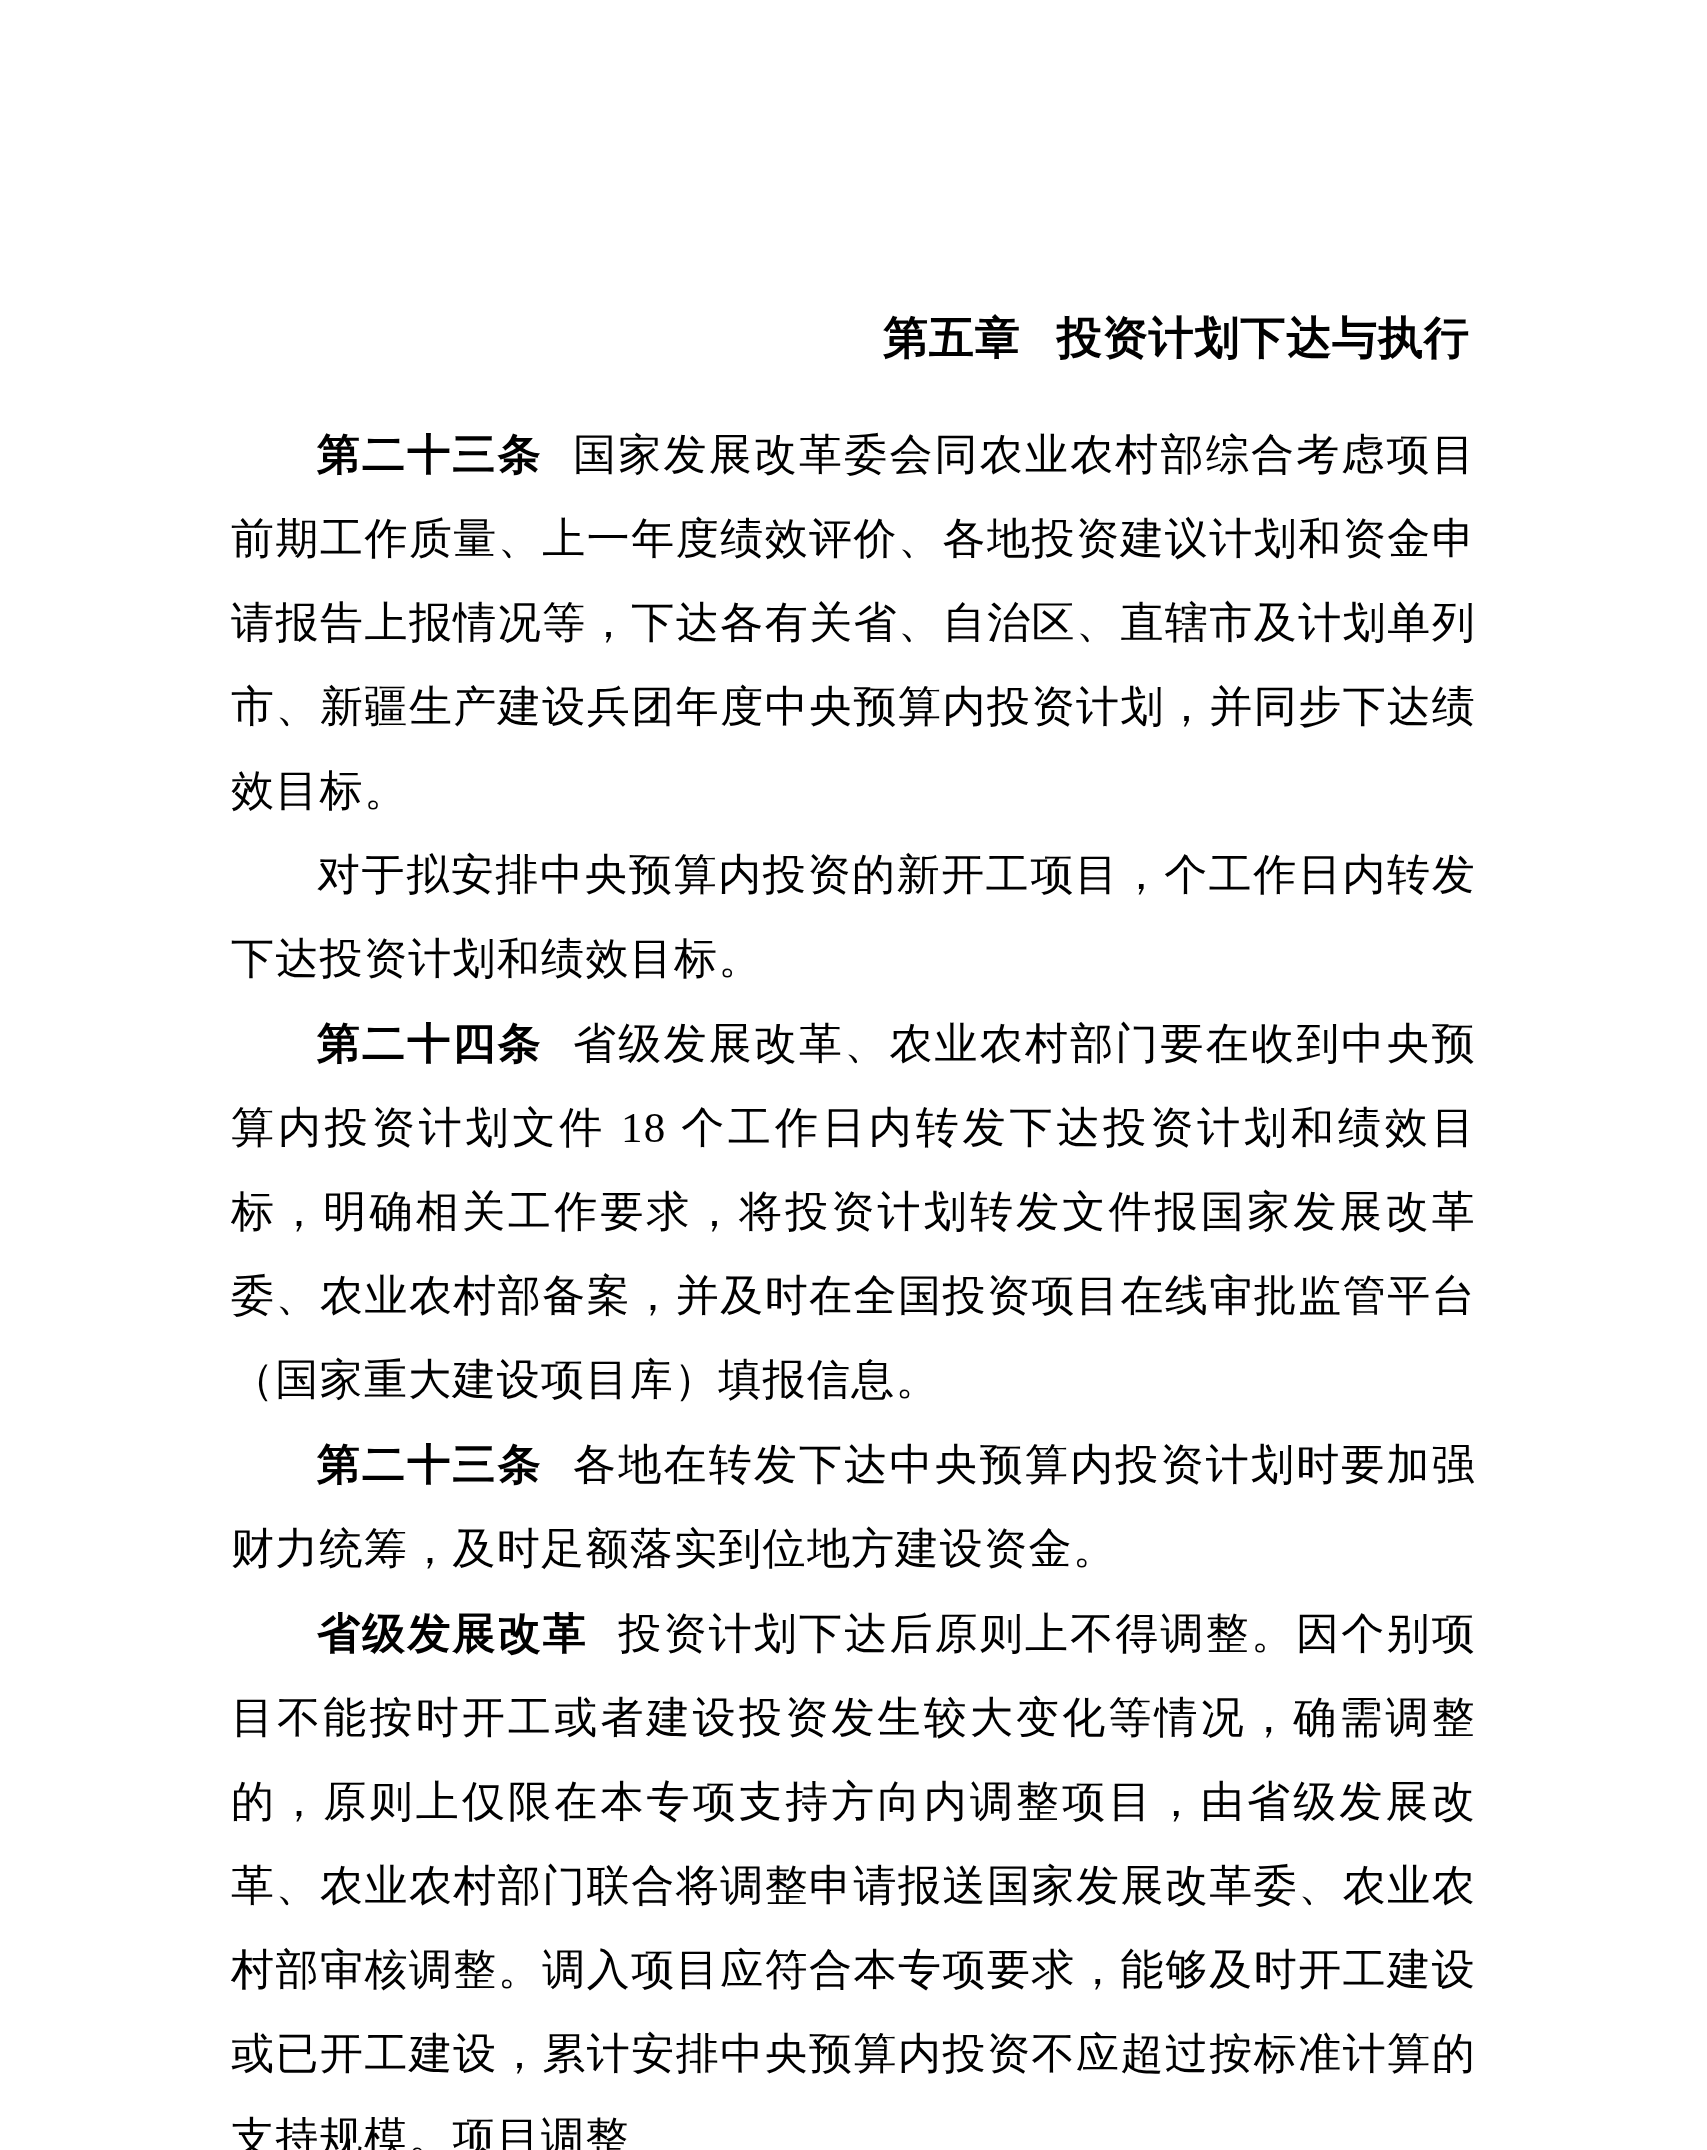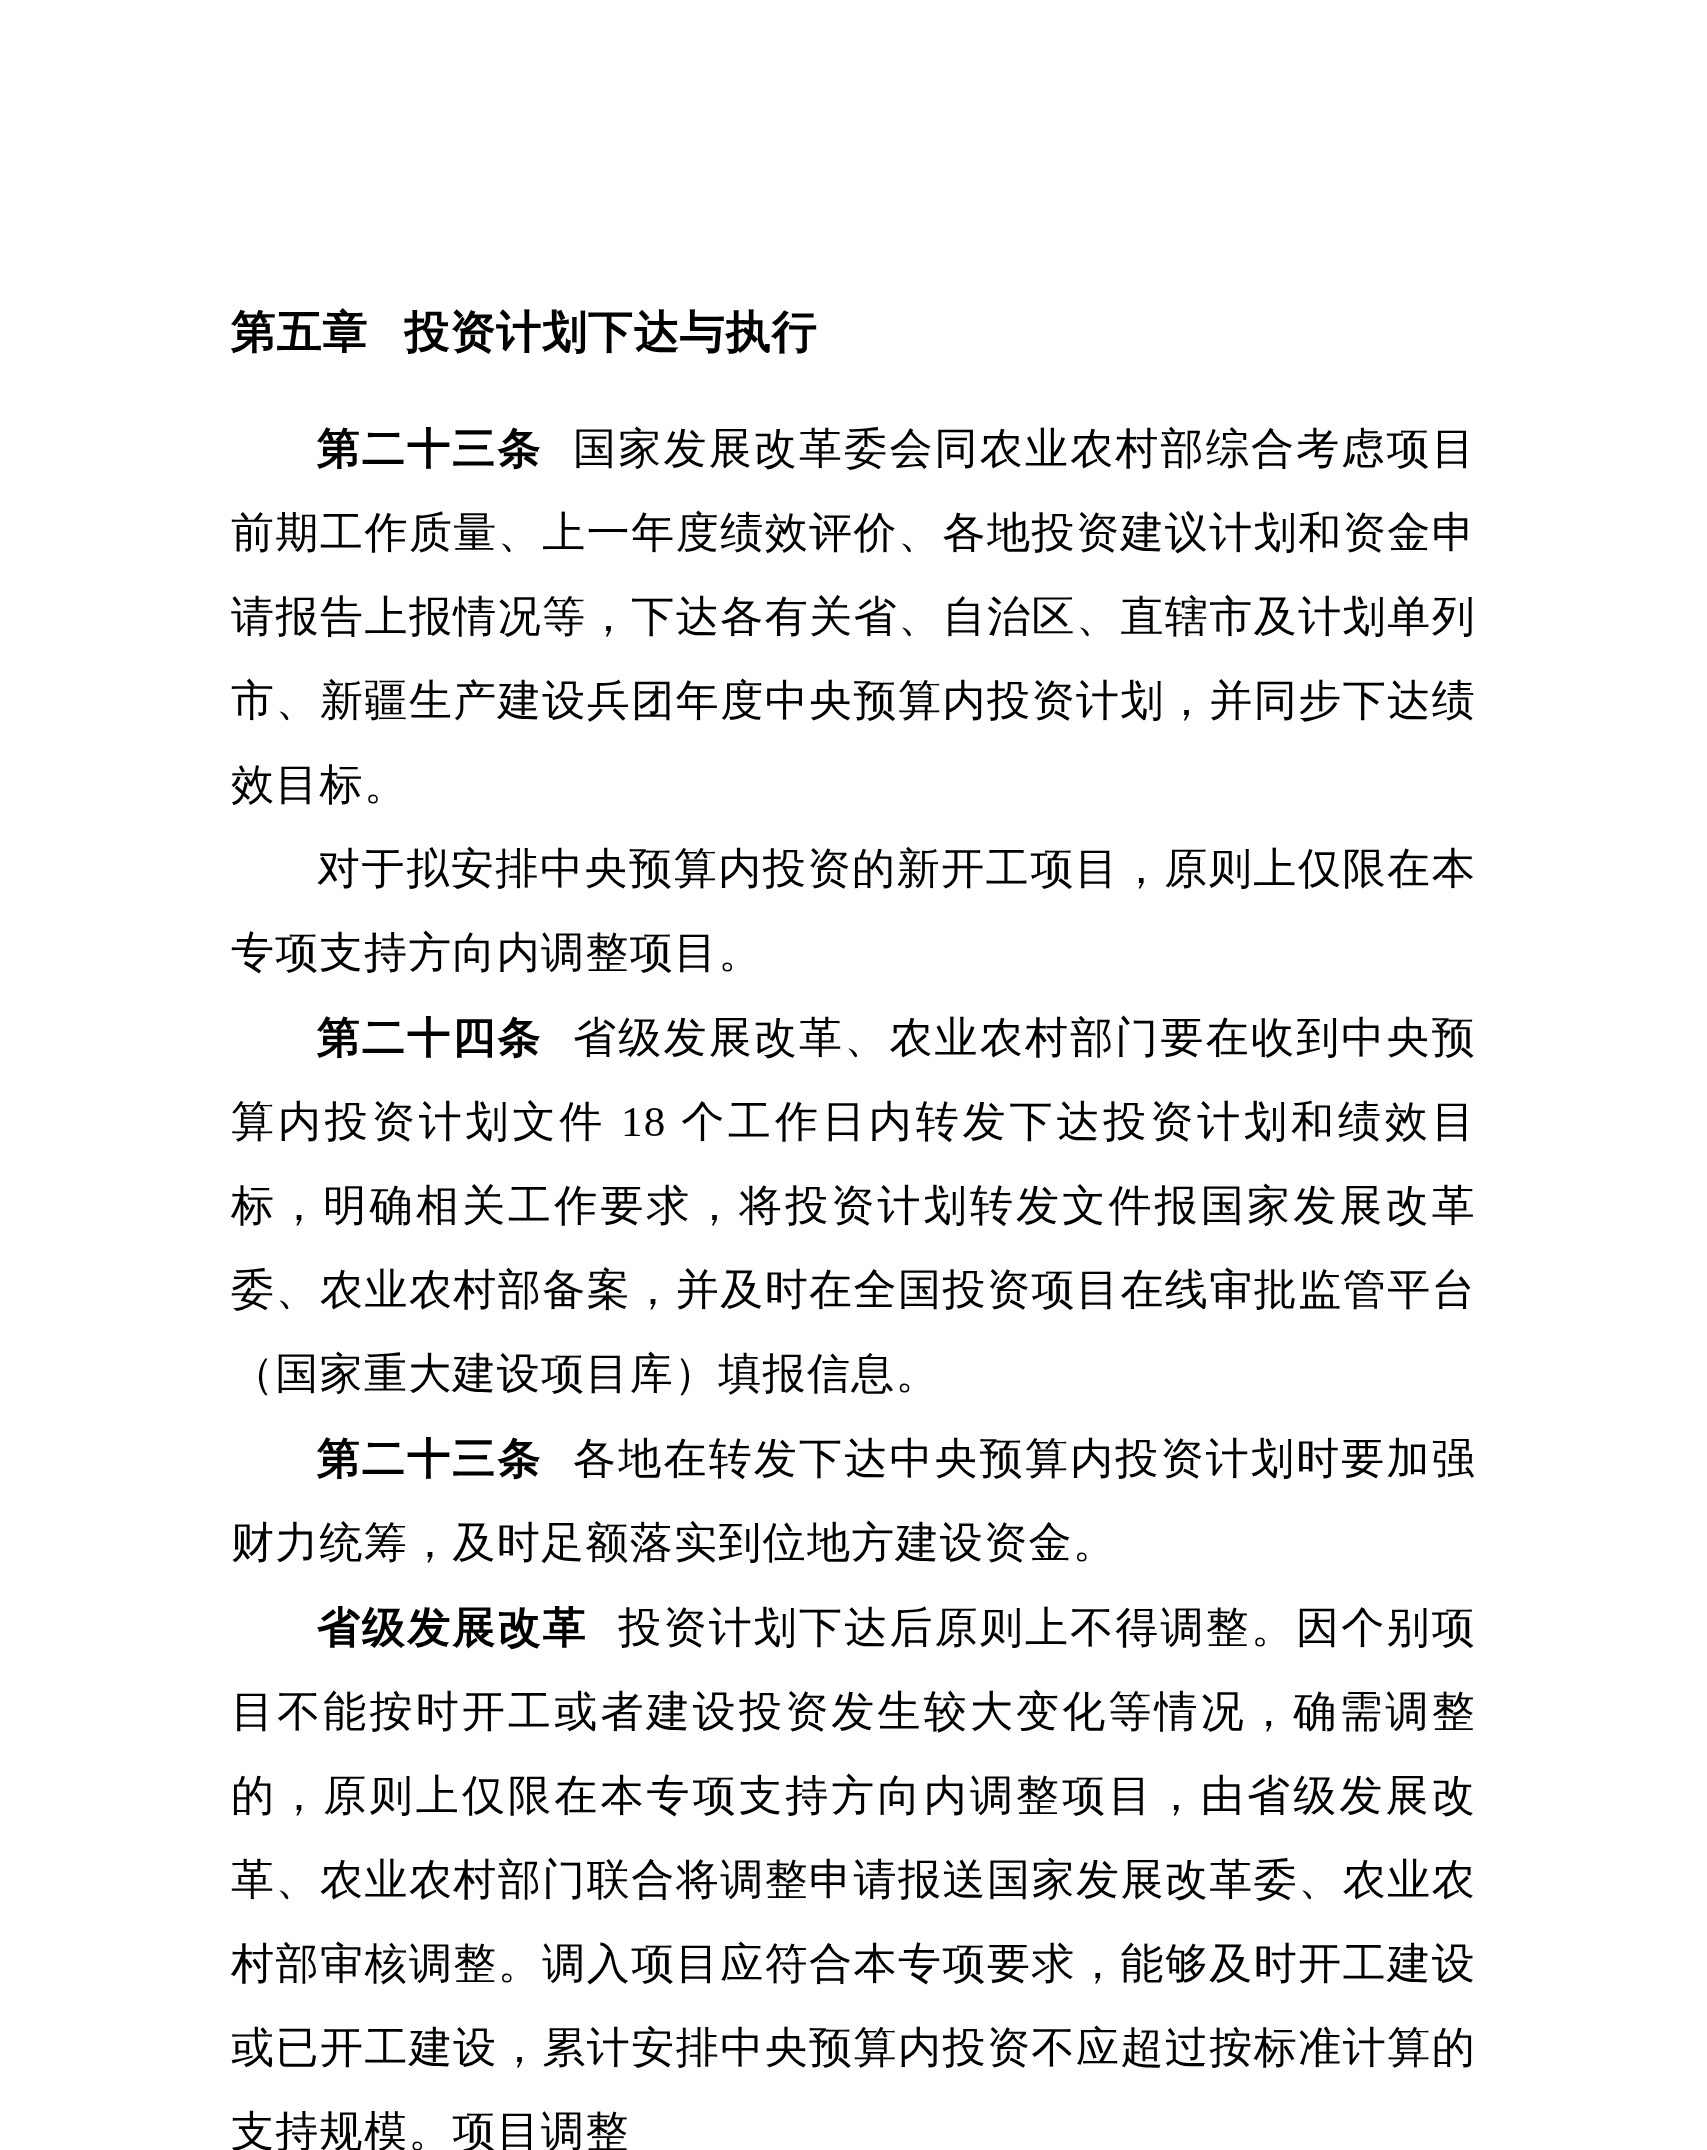--- a/index.html
+++ b/index.html
@@ -11,23 +11,23 @@
     position: relative;
     width: 1707px;
     height: 2414px;
     background: #ffffff;
     color: #000000;
     box-sizing: border-box;
     padding: 0 231px;
     overflow: hidden;
   }
   .chapter-title {
-    margin: 0;
+    margin: 6px;
     padding-top: 308px;
-    text-align: left;
+    text-align: right;
     font-family: "Liberation Sans", "DejaVu Sans", sans-serif;
     font-weight: 700;
     font-size: 45px;
     line-height: 48px;
     letter-spacing: 0.9px;
     white-space: nowrap;
   }
   .chapter-title .chapter-label {
     margin-right: 0.8em;
   }
@@ -56,21 +56,21 @@
 <div class="page">
 
   <h1 class="chapter-title">
     <span class="chapter-label">第五章</span><span>投资计划下达与执行</span>
   </h1>
 
   <div class="doc-body">
 
     <p><span class="article-head">第二十三条</span><span>国家发展改革委会同农业农村部综合考虑项目前期工作质量、上一年度绩效评价、各地投资建议计划和资金申请报告上报情况等，下达各有关省、自治区、直辖市及计划单列市、新疆生产建设兵团年度中央预算内投资计划，并同步下达绩效目标。</span></p>
 
-    <p><span>对于拟安排中央预算内投资的新开工项目，原则上仅限在本专项支持方向内调整项目。</span></p>
+    <p><span>对于拟安排中央预算内投资的新开工项目，个工作日内转发下达投资计划和绩效目标。</span></p>
 
     <p><span class="article-head">第二十四条</span><span>省级发展改革、农业农村部门要在收到中央预算内投资计划文件 18 个工作日内转发下达投资计划和绩效目标，明确相关工作要求，将投资计划转发文件报国家发展改革委、农业农村部备案，并及时在全国投资项目在线审批监管平台（国家重大建设项目库）填报信息。</span></p>
 
     <p><span class="article-head">第二十三条</span><span>各地在转发下达中央预算内投资计划时要加强财力统筹，及时足额落实到位地方建设资金。</span></p>
 
     <p><span class="article-head">省级发展改革</span><span>投资计划下达后原则上不得调整。因个别项目不能按时开工或者建设投资发生较大变化等情况，确需调整的，原则上仅限在本专项支持方向内调整项目，由省级发展改革、农业农村部门联合将调整申请报送国家发展改革委、农业农村部审核调整。调入项目应符合本专项要求，能够及时开工建设或已开工建设，累计安排中央预算内投资不应超过按标准计算的支持规模。项目调整</span></p>
 
   </div>
 
 </div>

